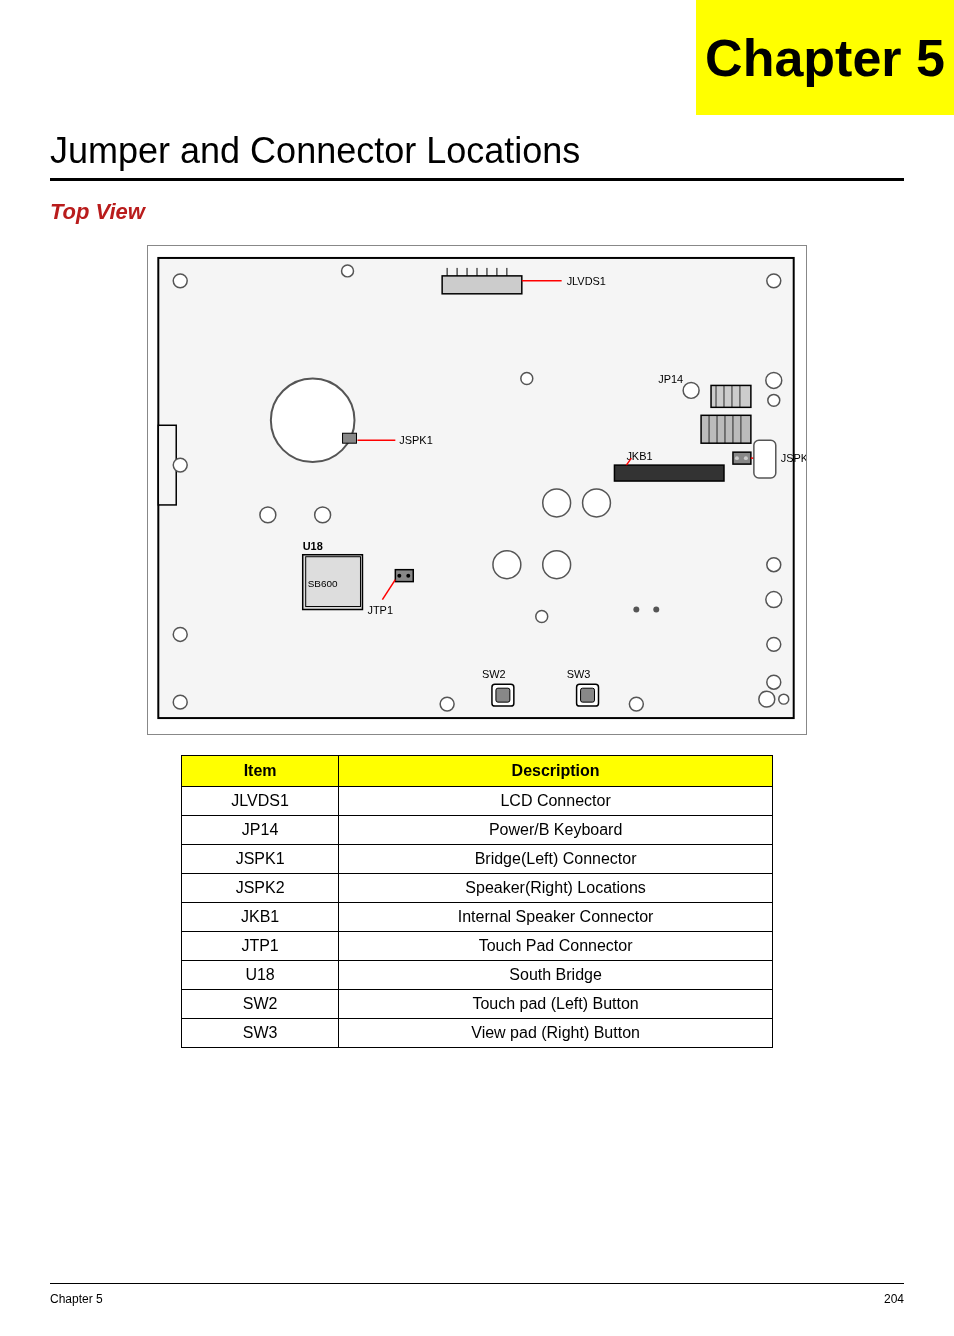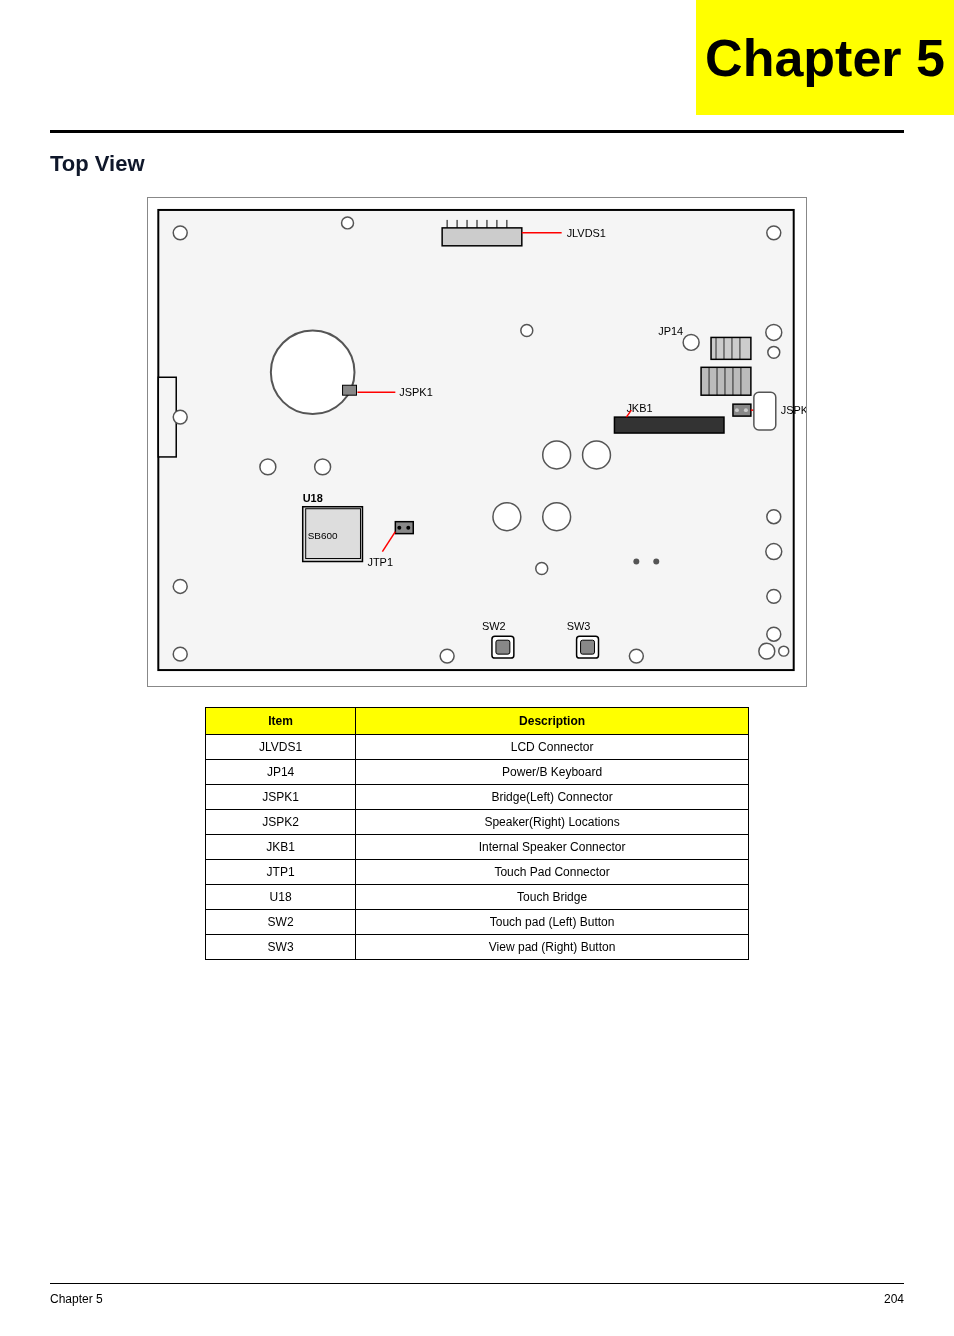--- a/index.html
+++ b/index.html
@@ -46,41 +46,42 @@
 
     .title-rule {
       border: none;
       border-top: 3px solid #000;
       margin-bottom: 18px;
     }
 
     .section-title {
       font-size: 22px;
       font-weight: bold;
-      color: #0f172a;
+      color: #b91c1c;
       margin-bottom: 20px;
+      font-style: italic;
     }
 
     
     .board-diagram {
       border: 1px solid #888;
       width: 660px;
       height: 490px;
       margin: 0 auto 20px auto;
       position: relative;
       background: #fff;
       overflow: hidden;
     }
 
     
     .data-table {
-      width: 544px;
+      width: 592px;
       margin: 0 auto;
       border-collapse: collapse;
-      font-size: 12px;
+      font-size: 16px;
     }
     .data-table th {
       background: #ffff00;
       border: 1px solid #000;
       padding: 6px 10px;
       font-weight: bold;
       text-align: center;
     }
     .data-table td {
       border: 1px solid #000;
@@ -110,20 +111,21 @@
   </style>
 </head>
 <body>
 
 <div class="chapter-header">
   <span class="chapter-title">Chapter 5</span>
 </div>
 
 <div class="content">
 
+  <h1 class="page-title">Jumper and Connector Locations</h1>
   <hr class="title-rule">
 
   <h2 class="section-title">Top View</h2>
 
   <div class="board-diagram">
     <svg class="board-svg" viewBox="0 0 660 490" xmlns="http://www.w3.org/2000/svg">
 
       <rect x="10" y="12" width="638" height="462" fill="#f5f5f5" stroke="#000" stroke-width="2"></rect>
 
       <rect x="10" y="180" width="18" height="80" fill="#f5f5f5" stroke="#000" stroke-width="1.5"></rect>
@@ -270,21 +272,21 @@
         <tr>
           <td>JKB1</td>
           <td>Internal Speaker Connector</td>
         </tr>
         <tr>
           <td>JTP1</td>
           <td>Touch Pad Connector</td>
         </tr>
         <tr>
           <td>U18</td>
-          <td>Touch Bridge</td>
+          <td>South Bridge</td>
         </tr>
         <tr>
           <td>SW2</td>
           <td>Touch pad (Left) Button</td>
         </tr>
         <tr>
           <td>SW3</td>
           <td>View pad (Right) Button</td>
         </tr>
       </tbody>

